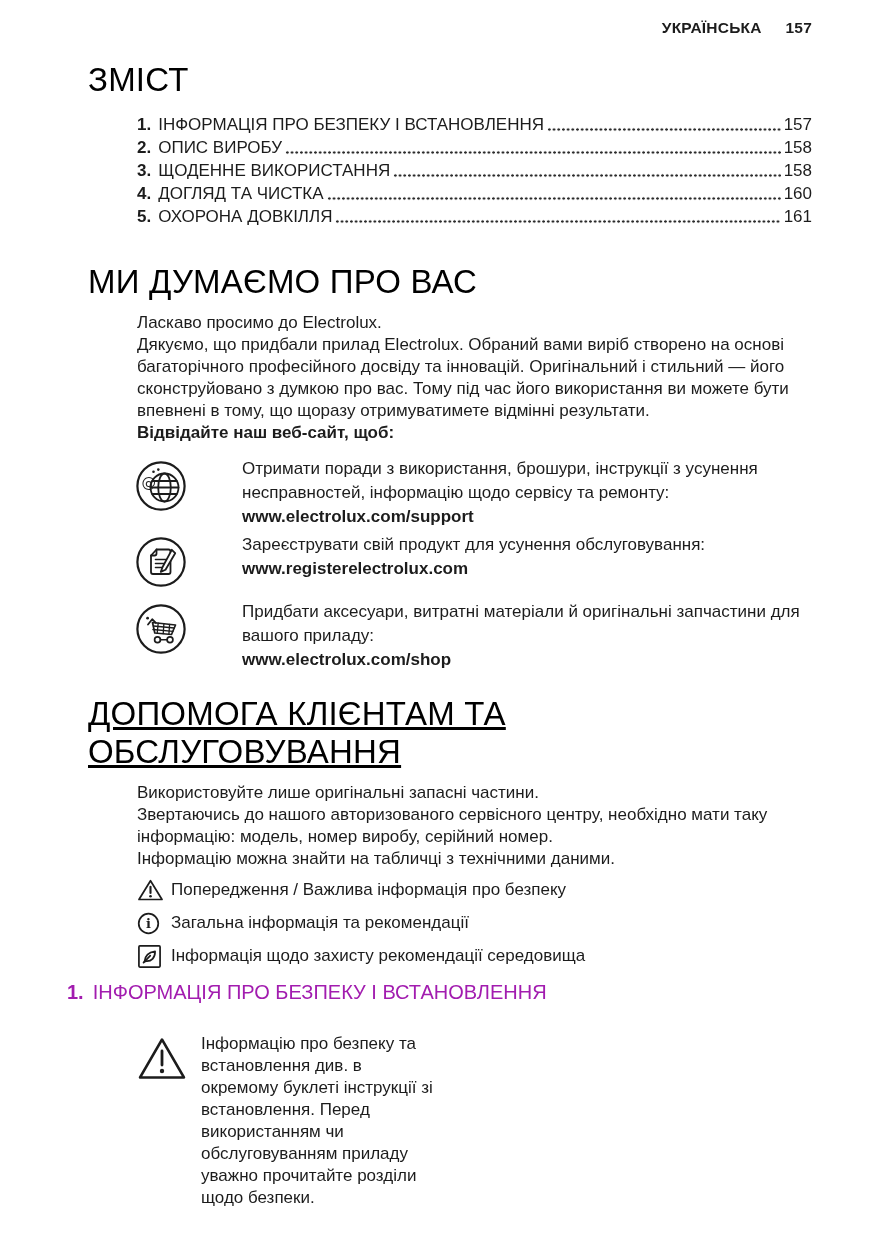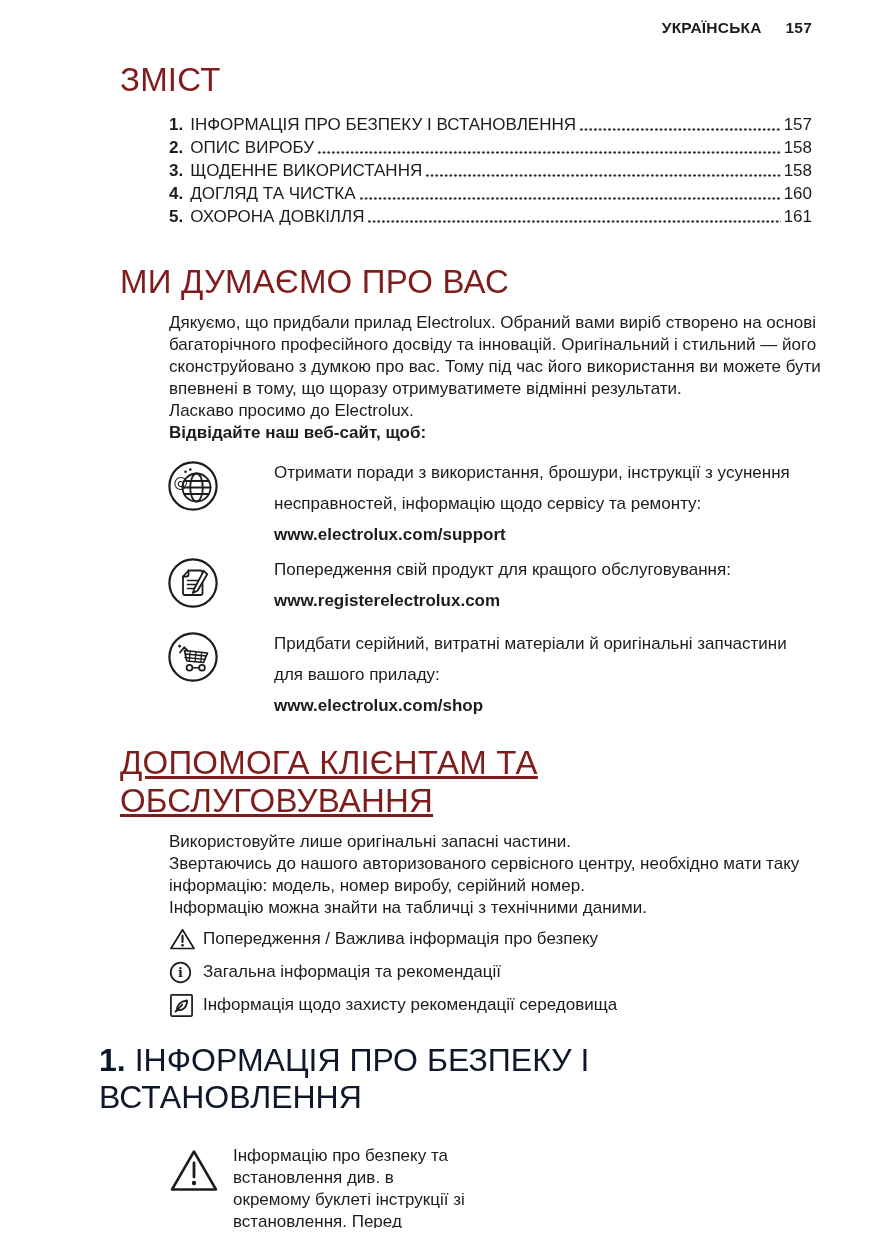--- a/index.html
+++ b/index.html
@@ -1,24 +1,24 @@
 <!DOCTYPE html>
 <html><head>
 <meta charset="utf-8">
 <style>
   html,body{margin:0;padding:0;background:#ffffff;}
   .page{
     width:875px;height:1228px;background:#fff;color:#1c1c1c;
     font-family:"Liberation Sans","DejaVu Sans",sans-serif;
-    box-sizing:border-box;padding:0 63px 0 120px;overflow:hidden;
+    box-sizing:border-box;padding:0 63px 0 88px;overflow:hidden;
     position:relative;
   }
   .page-header{padding-top:19px;text-align:right;font-size:15.5px;font-weight:700;letter-spacing:.2px;}
   .page-header .pgnum{margin-left:24px;}
-  h1{font-size:33px;font-weight:400;margin:0;letter-spacing:.2px;color:#7f1d1d;}
+  h1{font-size:33px;font-weight:400;margin:0;letter-spacing:.2px;color:#000000;}
   .toc-title{margin-top:24px;}
   .toc{margin-left:49px;margin-top:14px;}
   .toc-row{display:flex;align-items:flex-start;font-size:17px;line-height:23px;}
   .toc-num{font-weight:700;margin-right:7px;white-space:nowrap;}
   .toc-label{white-space:nowrap;}
   .toc-leader{
     flex:1;align-self:stretch;margin:0 3px;
     background-image:radial-gradient(circle,#2b2b2b 1.05px,transparent 1.35px);
     background-size:4.7px 4.7px;background-repeat:repeat-x;
     background-position:left calc(100% - 4.5px);
@@ -26,29 +26,29 @@
   .toc-page{white-space:nowrap;}
   .sec-title-we{margin-top:35px;}
   .body-block{margin-left:49px;font-size:17px;line-height:22px;width:675px;}
   .body-block p{margin:0;}
   .mt11{margin-top:11px;}
   .bold{font-weight:700;}
   .weblinks{margin-top:13px;}
   .weblink{display:flex;align-items:flex-start;margin-bottom:4px;}
   .wl-icon{flex:none;margin-left:47px;width:52px;height:52px;margin-right:55px;margin-top:3px;}
   .wl-icon svg{display:block;}
-  .wl-text{width:575px;font-size:17px;line-height:31px;}
+  .wl-text{width:575px;font-size:17px;line-height:24px;}
   .wl-url{font-weight:700;}
   .row-gap{margin-top:12px;}
   .sec-title-care{margin-top:23px;text-decoration:underline;}
   .legend{margin-left:49px;margin-top:7px;}
   .legend-row{display:flex;align-items:center;margin-top:7px;font-size:17px;line-height:26px;}
   .legend-icon{flex:none;width:34px;display:flex;align-items:center;}
   .notice{margin-left:49px;margin-top:32px;font-size:17px;}
-  .chapter-heading{margin-top:24px;margin-left:-21px;font-size:32px;font-weight:400;color:#0f172a;}
+  .chapter-heading{margin-top:12px;margin-left:-21px;font-size:20px;font-weight:400;color:#a21caf;}
   .chapter-num{font-weight:700;margin-right:9px;}
   .warn-block{display:flex;align-items:flex-start;margin-top:29px;}
   .warn-icon{flex:none;margin-left:49px;width:50px;margin-top:3px;}
   .warn-text{margin-left:14px;width:242px;font-size:17px;line-height:22px;}
   .warn-heading{font-weight:700;}
   .ic{stroke:#1c1c1c;fill:none;stroke-width:1.8;stroke-linecap:round;stroke-linejoin:round;}
 </style>
 </head>
 <body>
 
@@ -89,22 +89,22 @@
       <span class="toc-num">5.</span>
       <span class="toc-label">ОХОРОНА ДОВКІЛЛЯ</span>
       <span class="toc-leader"></span>
       <span class="toc-page">161</span>
     </div>
   </div>
 
   <h1 class="sec-title-we">МИ ДУМАЄМО ПРО ВАС</h1>
 
   <div class="body-block mt11">
+    <p>Ласкаво просимо до Electrolux.</p>
     <p>Дякуємо, що придбали прилад Electrolux. Обраний вами виріб створено на основі багаторічного професійного досвіду та інновацій. Оригінальний і стильний — його сконструйовано з думкою про вас. Тому під час його використання ви можете бути впевнені в тому, що щоразу отримуватимете відмінні результати.</p>
-    <p>Ласкаво просимо до Electrolux.</p>
     <p class="bold">Відвідайте наш веб-сайт, щоб:</p>
   </div>
 
   <div class="weblinks">
 
     <div class="weblink">
       <span class="wl-icon">
         <svg width="52" height="52" viewBox="0 0 52 52">
           <g class="ic">
             <circle cx="26" cy="26" r="23.6" stroke-width="2.2"></circle>
@@ -129,21 +129,21 @@
           <g class="ic">
             <circle cx="26" cy="26" r="23.6" stroke-width="2.2"></circle>
             <path d="M21.5 13.5 H33.5 Q35.5 13.5 35.5 15.5 V36 Q35.5 38 33.5 38 H18 Q16 38 16 36 V19.5 Z"></path>
             <path d="M21.5 13.5 V17.5 Q21.5 19.5 19.5 19.5 H16"></path>
             <path d="M20.5 23.5 H31 M20.5 27.5 H31 M20.5 31.5 H28" stroke-width="1.6"></path>
           </g>
           <path d="M36.8 13.8 L40.2 17.2 L30.5 33.8 L25.8 35.9 L27.6 31 Z" fill="#ffffff" stroke="#1c1c1c" stroke-width="1.8" stroke-linejoin="round"></path>
         </svg>
       </span>
       <div class="wl-text">
-        <span>Попередження свій продукт для кращого обслуговування:</span>
+        <span>Зареєструвати свій продукт для усунення обслуговування:</span>
         <div class="wl-url">www.registerelectrolux.com</div>
       </div>
     </div>
 
     <div class="weblink row-gap">
       <span class="wl-icon">
         <svg width="52" height="52" viewBox="0 0 52 52">
           <g class="ic">
             <circle cx="26" cy="26" r="23.6" stroke-width="2.2"></circle>
             <path d="M13 21.5 L17.2 16.2 L20.8 19.8"></path>
@@ -151,21 +151,21 @@
             <path d="M23.2 20.1 L22.2 30.2 M28.9 20.7 L28.2 30.7 M34.6 21.3 L33.9 31.2" stroke-width="1.3"></path>
             <path d="M18.4 23 L39.3 25 M17.9 26.5 L38 28.3" stroke-width="1.3"></path>
             <circle cx="22.5" cy="36.8" r="2.9" stroke-width="1.7"></circle>
             <circle cx="35" cy="36.8" r="2.9" stroke-width="1.7"></circle>
             <path d="M25.4 36.8 H32.1" stroke-width="1.4"></path>
           </g>
           <circle cx="12.6" cy="15.2" r="1.4" fill="#1c1c1c"></circle>
         </svg>
       </span>
       <div class="wl-text">
-        <span>Придбати серійний, витратні матеріали й оригінальні запчастини для вашого приладу:</span>
+        <span>Придбати аксесуари, витратні матеріали й оригінальні запчастини для вашого приладу:</span>
         <div class="wl-url">www.electrolux.com/shop</div>
       </div>
     </div>
 
   </div>
 
   <h1 class="sec-title-care">ДОПОМОГА КЛІЄНТАМ ТА ОБСЛУГОВУВАННЯ</h1>
 
   <div class="body-block mt11">
     <p>Використовуйте лише оригінальні запасні частини.</p>

